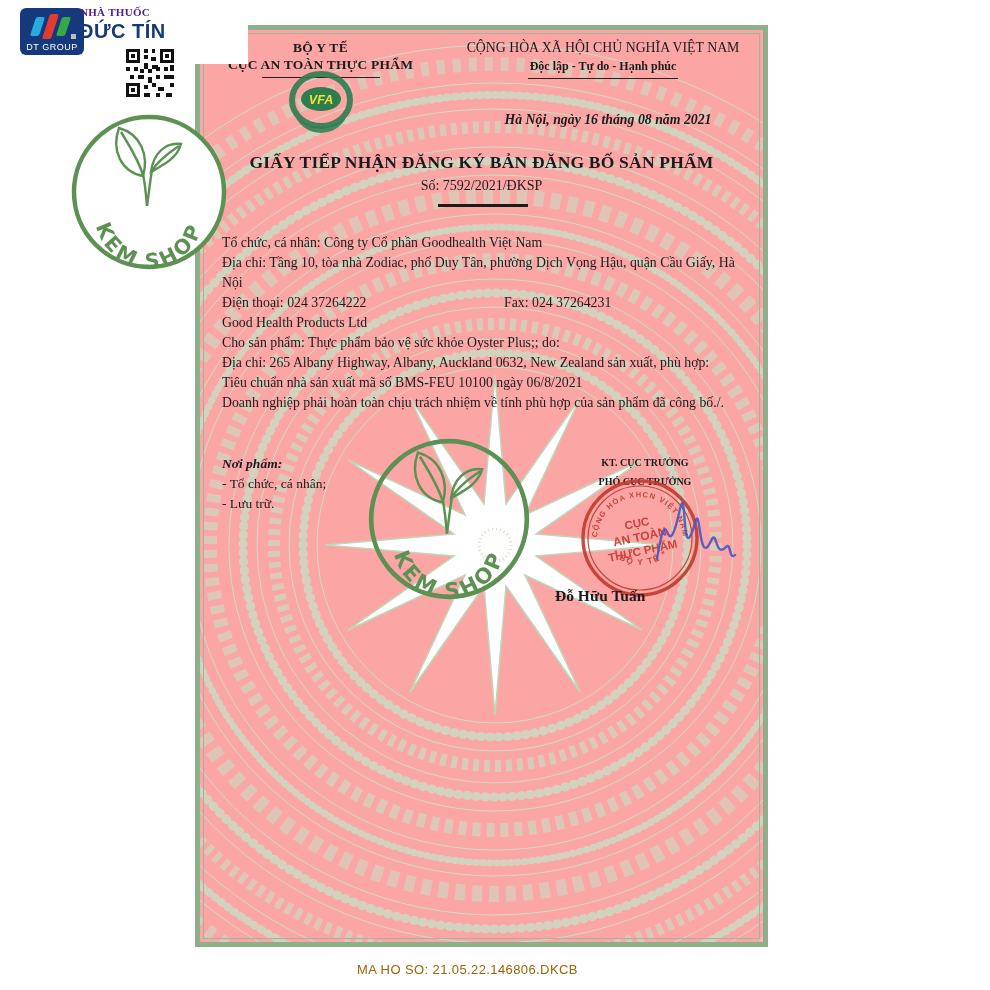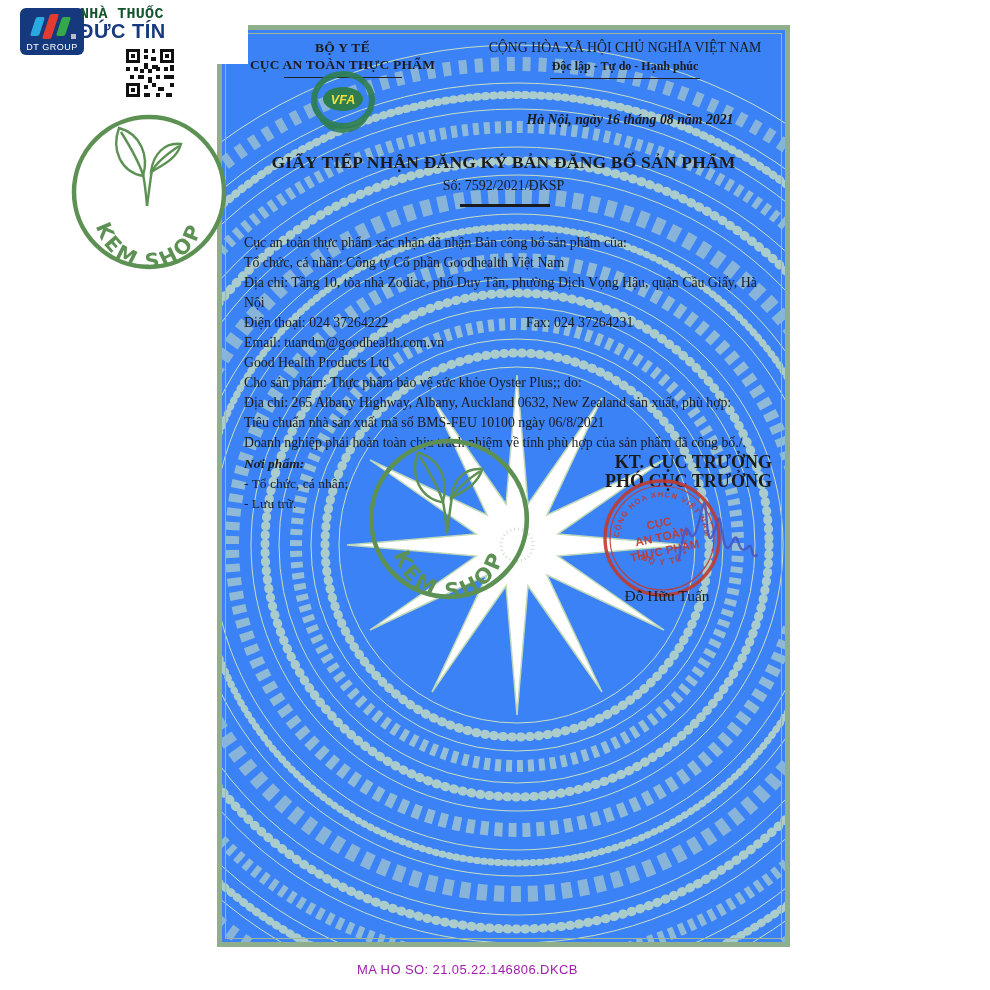--- a/index.html
+++ b/index.html
@@ -3,22 +3,22 @@
 <meta charset="utf-8">
 <style>
   html,body{margin:0;padding:0;}
   body{
     width:990px;height:990px;background:#ffffff;position:relative;overflow:hidden;
     font-family:"Liberation Serif","DejaVu Serif",serif;color:#1b1b1b;
   }
 
   
   .cert{
-    position:absolute;left:217px;top:25px;width:563px;height:912px;
-    border:5px solid #8fae8c;background:#3b82f6;overflow:hidden;
+    position:absolute;left:195px;top:25px;width:563px;height:912px;
+    border:5px solid #8fae8c;background:#fca5a5;overflow:hidden;
   }
   .cert::after{
     content:"";position:absolute;inset:3px;border:1px solid #9cb899;pointer-events:none;
   }
   .pattern-svg{position:absolute;left:0;top:0;}
 
   
   .hdr-left{position:absolute;left:18px;top:10px;width:205px;text-align:center;}
   .hdr-left .l1{font-weight:bold;font-size:13.5px;letter-spacing:.3px;}
   .hdr-left .l2{font-weight:bold;font-size:13.5px;letter-spacing:.2px;margin-top:1px;}
@@ -41,43 +41,43 @@
   
   .body-block{position:absolute;left:22px;top:203px;width:532px;font-size:13.8px;line-height:20px;}
   .body-block .ln{white-space:nowrap;}
   .body-block .wrap2{white-space:normal;width:524px;}
   .phone-line{position:relative;}
   .fax{position:absolute;left:282px;top:0;}
 
   
   .recipients{position:absolute;left:22px;top:424px;font-size:13.5px;line-height:20px;}
   .recipients .head{font-weight:bold;font-style:italic;}
-  .sign-title{position:absolute;left:340px;top:423px;width:210px;text-align:right;
-    font-weight:bold;font-size:18px;line-height:19px;}
-  .signer-name{position:absolute;left:355px;top:557px;width:180px;text-align:center;
-    font-weight:normal;font-size:15.5px;}
+  .sign-title{position:absolute;left:340px;top:423px;width:210px;text-align:center;
+    font-weight:bold;font-size:10px;line-height:19px;}
+  .signer-name{position:absolute;left:355px;top:557px;width:180px;
+    font-weight:bold;font-size:15.5px;}
   .seal-svg{position:absolute;left:375px;top:443px;opacity:.9;}
   .sig-svg{position:absolute;left:443px;top:427px;}
 
   
   .footer-code{position:absolute;left:357px;top:962px;
-    font-family:"Liberation Sans","DejaVu Sans",sans-serif;font-size:13px;color:#a21caf;letter-spacing:.4px;}
+    font-family:"Liberation Sans","DejaVu Sans",sans-serif;font-size:13px;color:#a16207;letter-spacing:.4px;}
 
   
   .brand{position:absolute;left:0;top:0;width:248px;height:64px;background:#ffffff;}
   .brand-box{position:absolute;left:20px;top:8px;width:64px;height:47px;background:#16397d;border-radius:6px;}
   .bar{position:absolute;top:6px;width:9px;border-radius:2px;transform:skewX(-18deg);}
   .bar.b1{left:13px;height:19px;background:#2aa9e0;top:9px;}
   .bar.b2{left:26px;height:25px;background:#e23c30;top:6px;}
   .bar.b3{left:39px;height:19px;background:#35a84a;top:9px;}
   .bar-dot{position:absolute;left:51px;top:26px;width:5px;height:5px;background:#b9bdc4;}
   .brand-group{position:absolute;left:0;right:0;bottom:3px;text-align:center;color:#fff;
     font-family:"Liberation Sans","DejaVu Sans",sans-serif;font-size:9px;letter-spacing:.5px;}
-  .brand-l1{position:absolute;left:80px;top:6px;color:#14532d;font-weight:bold;
-    font-family:Liberation Mono, monospace;font-size:15px;letter-spacing:.3px;}
+  .brand-l1{position:absolute;left:80px;top:6px;color:#4c1d95;font-weight:bold;
+    font-family:Liberation Serif, serif;font-size:11px;letter-spacing:.3px;}
   .brand-l2{position:absolute;left:79px;top:20px;color:#16397d;font-weight:bold;
     font-family:"Liberation Sans","DejaVu Sans",sans-serif;font-size:20px;letter-spacing:.5px;}
 
   .qr{position:absolute;left:121px;top:49px;}
 
   .stamp{position:absolute;}
   .stamp.small{left:69px;top:112px;}
   .stamp.big{left:366px;top:436px;}
 </style>
 </head>
@@ -131,28 +131,26 @@
     <div class="l2">Độc lập - Tự do - Hạnh phúc</div>
     <div class="rule"></div>
   </div>
   <div class="dateline">Hà Nội, ngày 16 tháng 08 năm 2021</div>
 
   <div class="cert-title">GIẤY TIẾP NHẬN ĐĂNG KÝ BẢN ĐĂNG BỐ SẢN PHẨM</div>
   <div class="cert-number">Số: 7592/2021/ĐKSP</div>
   <div class="number-rule"></div>
 
   <div class="body-block">
-    <div class="ln">Cục an toàn thực phẩm xác nhận đã nhận Bản công bố sản phẩm của:</div>
     <div class="ln">Tổ chức, cá nhân: Công ty Cổ phần Goodhealth Việt Nam</div>
     <div class="wrap2">Địa chỉ: Tầng 10, tòa nhà Zodiac, phố Duy Tân, phường Dịch Vọng Hậu, quận Cầu Giấy, Hà Nội</div>
     <div class="ln phone-line">
       <span>Điện thoại: 024 37264222</span>
       <span class="fax">Fax: 024 37264231</span>
     </div>
-    <div class="ln">Email: tuandm@goodhealth.com.vn</div>
     <div class="ln">Good Health Products Ltd</div>
     <div class="ln">Cho sản phẩm: Thực phẩm bảo vệ sức khỏe Oyster Plus;; do:</div>
     <div class="ln">Địa chỉ: 265 Albany Highway, Albany, Auckland 0632, New Zealand sản xuất, phù hợp:</div>
     <div class="ln">Tiêu chuẩn nhà sản xuất mã số BMS-FEU 10100 ngày 06/8/2021</div>
     <div class="ln">Doanh nghiệp phải hoàn toàn chịu trách nhiệm về tính phù hợp của sản phẩm đã công bố./.</div>
   </div>
 
   <div class="recipients">
     <div class="head">Nơi phẩm:</div>
     <div>- Tổ chức, cá nhân;</div>

